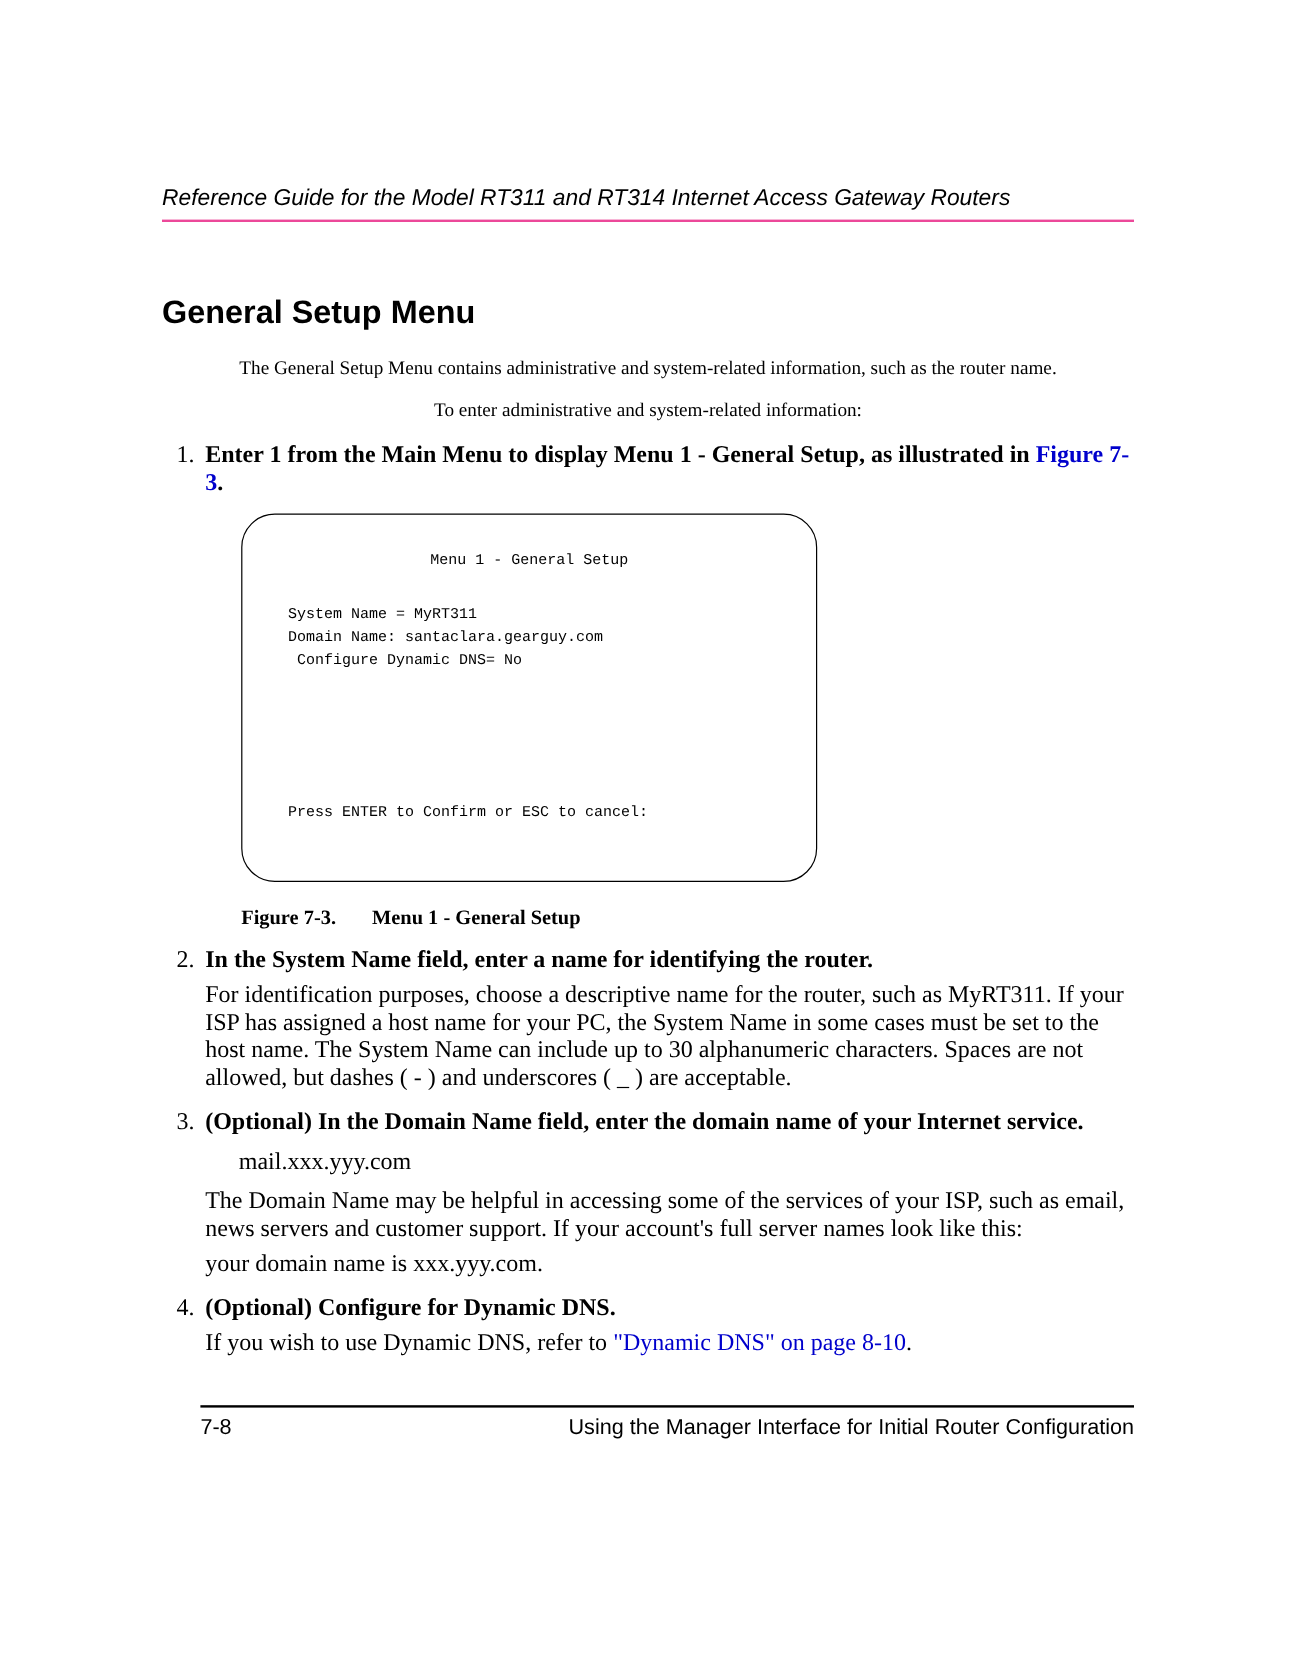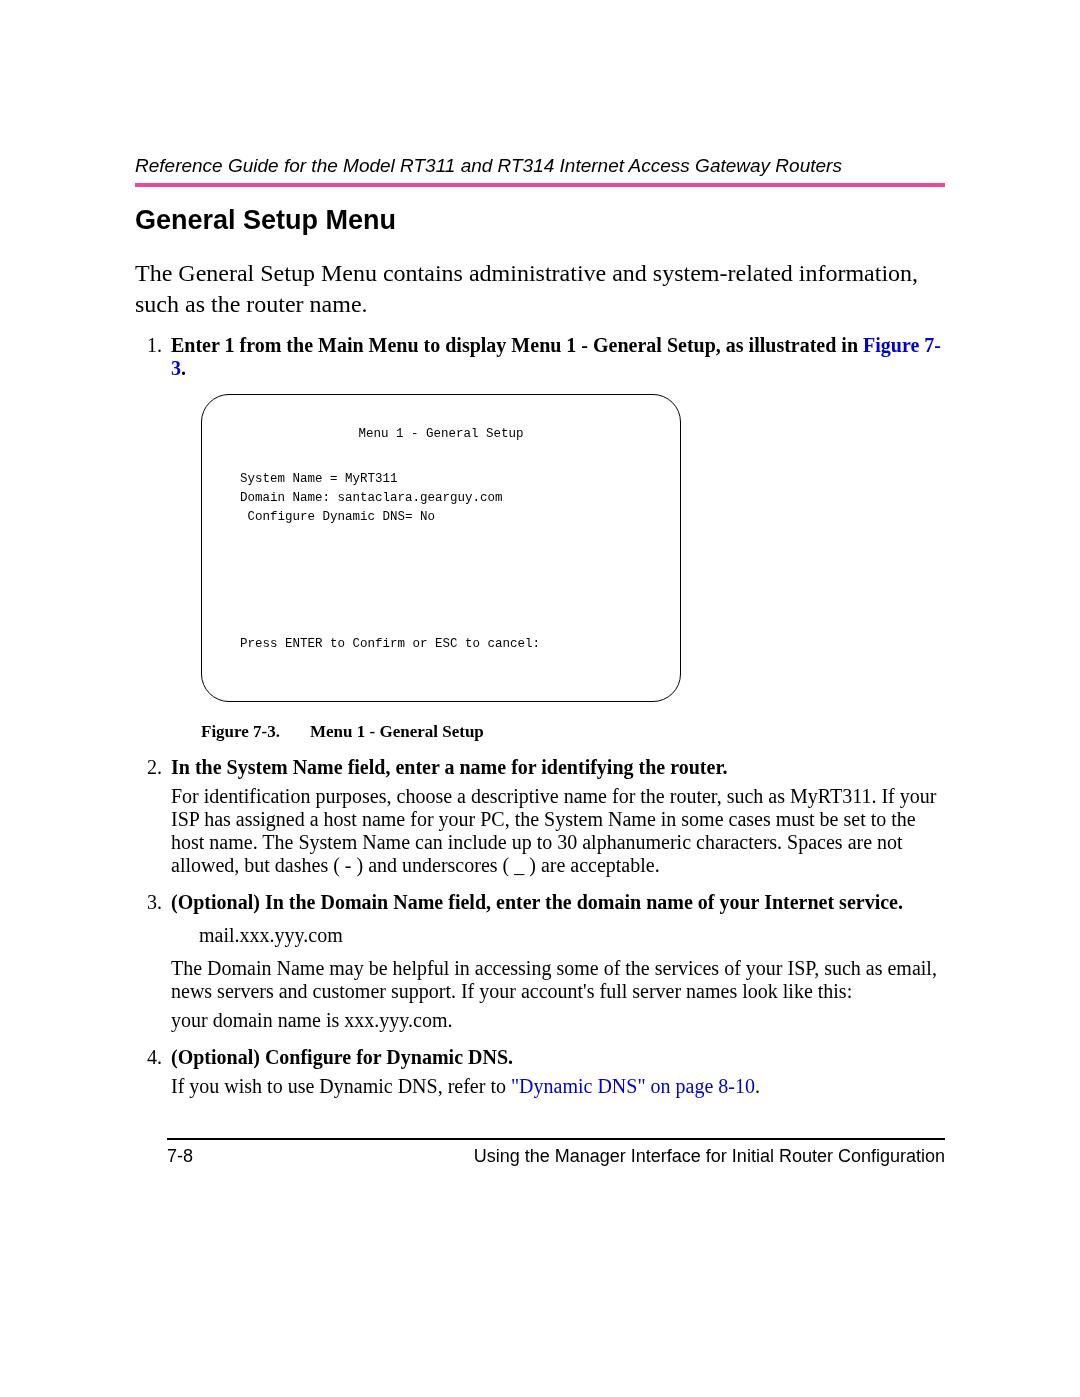--- a/index.html
+++ b/index.html
@@ -12,34 +12,35 @@
     color: #000000;
   }
   .page {
     box-sizing: border-box;
     padding: 155px 135px 0 135px;
   }
   .running-header {
     font-style: italic;
     font-size: 19px;
     font-family: Arial, Helvetica, sans-serif;
-    border-bottom: 4px solid #ec4899;
+    border-bottom: 2px solid #ec4899;
     padding-bottom: 6px;
-    margin-bottom: 18px;
+    margin-bottom: 60px;
   }
   .section-title {
     font-family: Arial, Helvetica, sans-serif;
     font-weight: bold;
     font-size: 27px;
     margin: 0 0 22px 0;
   }
   .body-text {
-    font-size: 24px;
+    font-size: 16px;
     line-height: 1.3;
     margin: 0 0 14px 0;
+    text-align: center;
   }
   ol.steps {
     list-style: decimal;
     padding-left: 32px;
     margin: 0;
   }
   ol.steps > li {
     font-size: 20px;
     margin-bottom: 14px;
     padding-left: 4px;
@@ -109,20 +110,21 @@
 </head>
 <body>
 
 <div class="page">
 
   <div class="running-header">Reference Guide for the Model RT311 and RT314 Internet Access Gateway Routers</div>
 
   <div class="section-title">General Setup Menu</div>
 
   <p class="body-text">The General Setup Menu contains administrative and system-related information, such as the router name.</p>
+  <p class="body-text">To enter administrative and system-related information:</p>
 
   <ol class="steps">
 
     <li>
       <span class="lead">
         <span>Enter 1 from the Main Menu to display Menu 1 - General Setup, as illustrated in </span><span class="figlink">Figure 7-3</span><span>.</span>
       </span>
 
       <div class="figure-wrap">
         <div class="menu-box">

